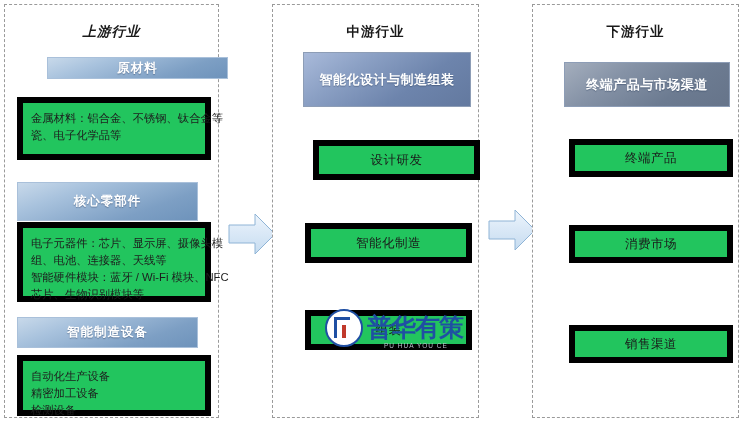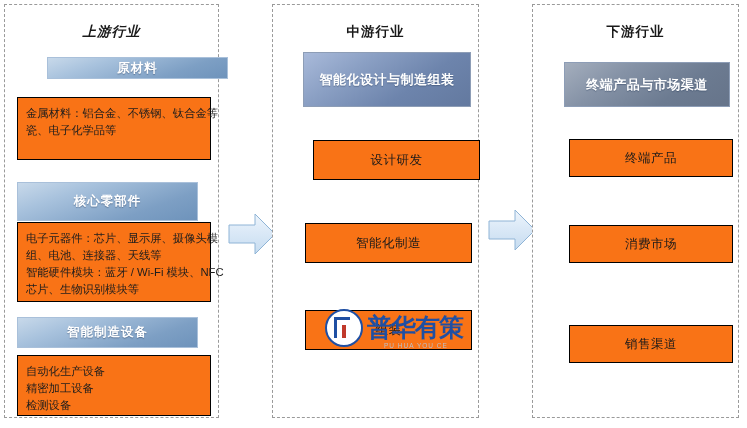--- a/index.html
+++ b/index.html
@@ -73,22 +73,22 @@
     background: linear-gradient(145deg, #a9bada 0%, #8ba0c4 30%, #6d84ac 65%, #63799f 100%);
   }
   .hdr-dark-down {
     background: linear-gradient(145deg, #a4aebd 0%, #8592a6 32%, #6c7b91 68%, #66748a 100%);
   }
 
   
   .box {
     position: absolute;
     box-sizing: border-box;
-    border: 1px solid #000000;
-    background: #f97316;
+    border: 6px solid #000000;
+    background: #22c55e;
   }
   .box-text-block {
     padding: 7px 8px 6px 8px;
     font-size: 11.3px;
     line-height: 17px;
     color: #1d1d1d;
   }
   .box-center {
     display: flex;
     align-items: center;

